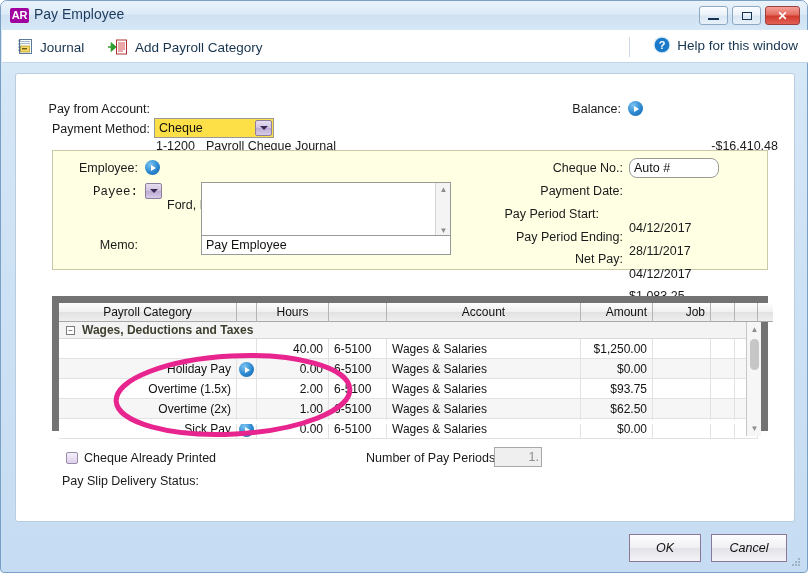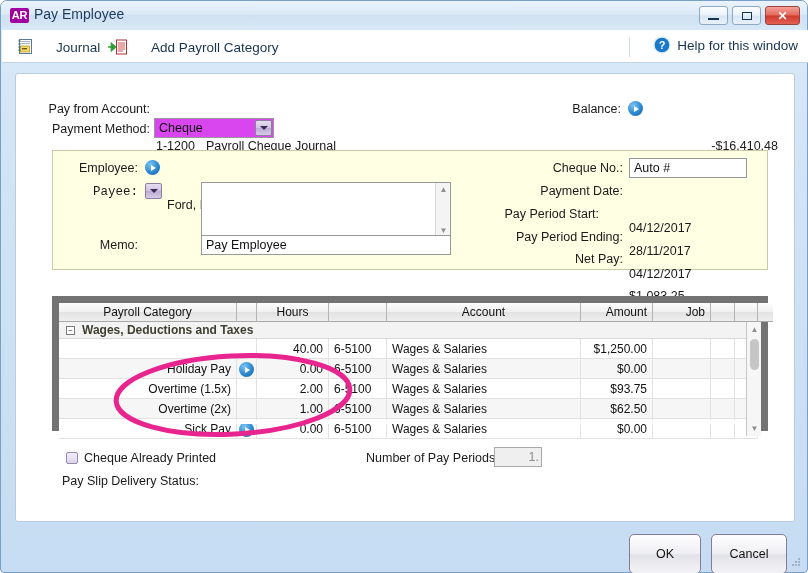--- a/index.html
+++ b/index.html
@@ -67,21 +67,21 @@
 
   
   #toolbar {
     position: absolute; left: 1px; top: 29px;
     width: 806px; height: 33px;
     background: #ffffff;
     border-bottom: 1px solid #c3d5e6;
   }
   .tb-item {
     position: absolute; top: 6px; height: 22px;
-    display: flex; align-items: center; gap: 22px;
+    display: flex; align-items: center; gap: 6px;
     font-size: 13.5px; color: #17344f;
   }
   #tb-journal { left: 14px; }
   #tb-addcat { left: 105px; }
   #tb-help {
     position: absolute; right: 10px; top: 6px;
     display: flex; align-items: center; gap: 6px;
     font-size: 13.5px; color: #17344f;
   }
   #tb-help-sep {
@@ -109,21 +109,21 @@
     font-size: 12.5px; color: #1a1a1a;
     white-space: nowrap;
     margin-top: 37px;
   }
   .r-lbl { text-align: right; }
 
   
   .combo {
     position: absolute;
     border: 1px solid #999999;
-    background: #d946ef;
+    background: #fde047;
     height: 20px;
   }
   .combo .ctext {
     position: absolute; left: 4px; top: 2px;
     font-size: 12.5px; color: #111111;
   }
   .combo .cbtn {
     position: absolute; right: 1px; top: 1px;
     width: 17px; height: 16px;
     border: 1px solid #8f7f9e;
@@ -263,26 +263,26 @@
     position: absolute;
     width: 12px; height: 12px;
     border: 1px solid #9a8aa8;
     border-radius: 2px;
     background: linear-gradient(to bottom, #f3eefa 0%, #ddd2ea 100%);
   }
 
   
   .btn {
     position: absolute;
-    height: 40px;
+    height: 28px;
     border: 1px solid #8a7a99;
-    border-radius: 5px;
+    border-radius: 0;
     background: linear-gradient(to bottom, #fdfdfe 0%, #f0f0f4 48%, #e2e2e9 52%, #f3f3f7 100%);
     font-size: 12.5px; color: #111111;
-    display: flex; align-items: center; justify-content: center;
+    display: flex; align-items: center; justify-content: center; font-style: italic;
   }
 
   #resize-grip {
     position: absolute; right: 5px; bottom: 4px;
     width: 12px; height: 12px;
   }
   .grip-dot { position: absolute; width: 2px; height: 2px; background: #9fb3c6; }
 
   
   #annot {
@@ -403,21 +403,21 @@
           <div class="sb-arrow" style="bottom:0;">▼</div>
         </div>
       </div>
 
       <div class="lbl r-lbl" style="left:10px; top:87px; width:75px;">Memo:</div>
       <div class="txtinput" style="left:148px; top:84px; width:250px;">
         <div class="itext">Pay Employee</div>
       </div>
 
       <div class="lbl r-lbl" style="left:450px; top:10px; width:120px;">Cheque No.:</div>
-      <div class="txtinput" style="left:576px; top:7px; width:118px;">
+      <div class="txtinput" style="left:576px; top:7px; width:90px;border-radius:8px;">
         <div class="itext">Auto #</div>
       </div>
 
       <div class="lbl r-lbl" style="left:450px; top:33px; width:120px;">Payment Date:</div>
       <div class="val" style="left:576px; top:33px;">04/12/2017</div>
 
       <div class="lbl r-lbl" style="left:426px; top:56px; width:120px;">Pay Period Start:</div>
       <div class="val" style="left:576px; top:56px;">28/11/2017</div>
 
       <div class="lbl r-lbl" style="left:432px; top:79px; width:138px;">Pay Period Ending:</div>

